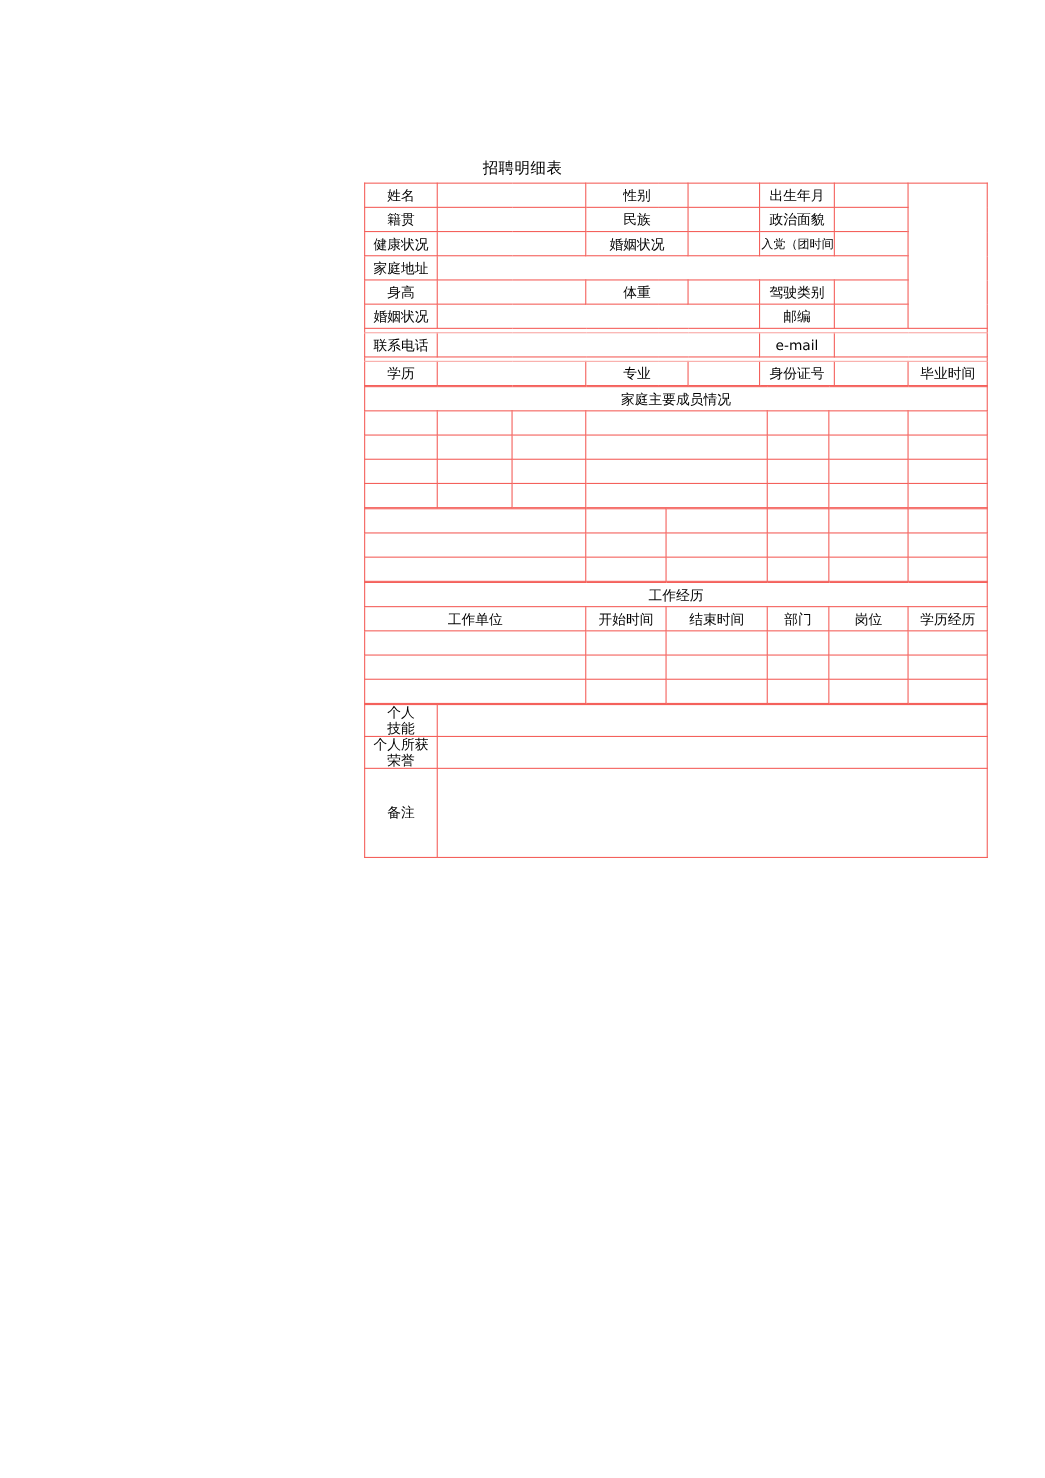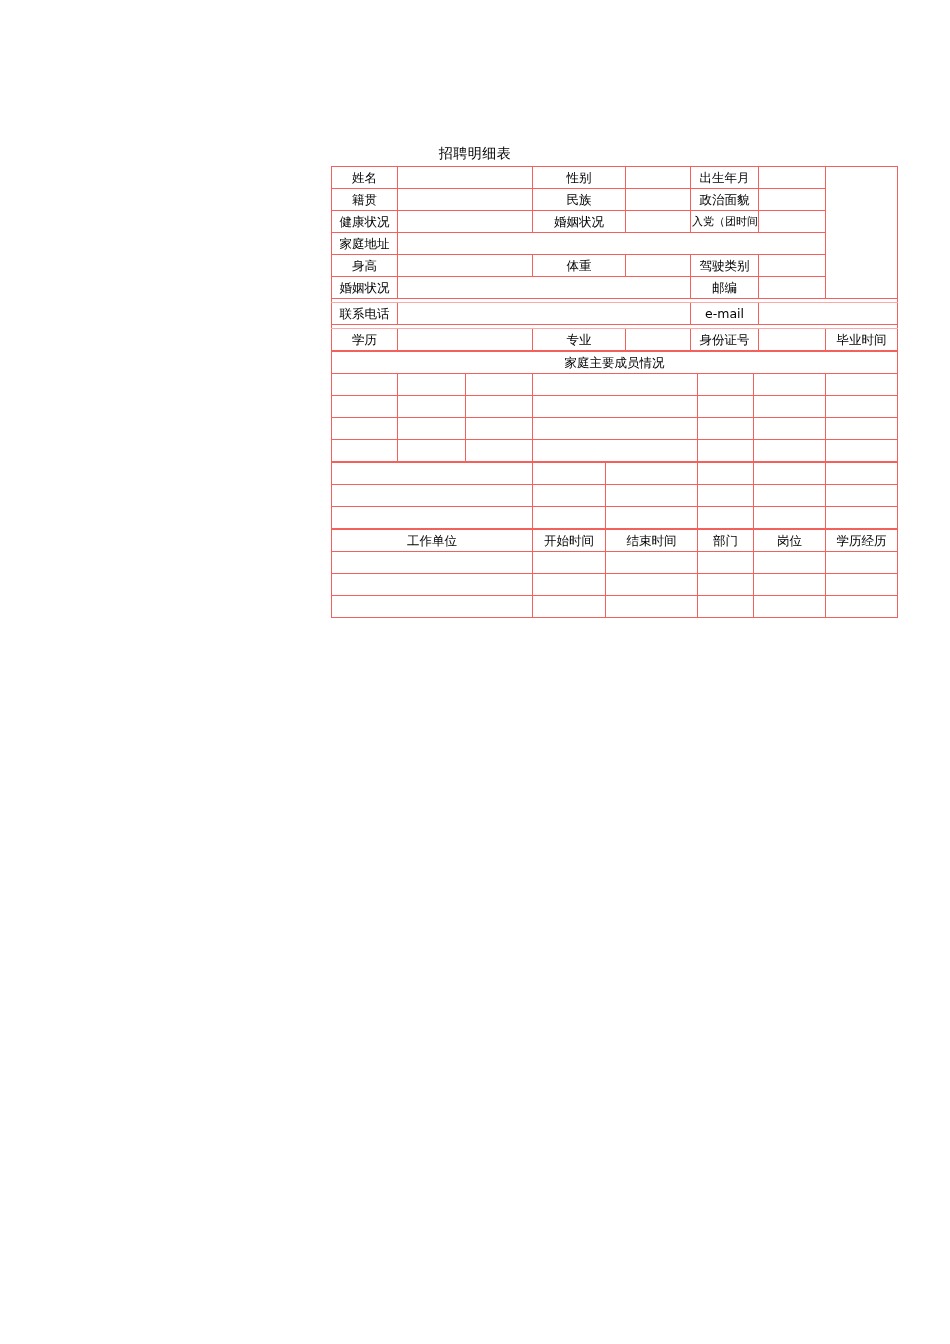--- a/index.html
+++ b/index.html
@@ -273,20 +273,23 @@
       <colgroup>
         <col style="width:201px">
         <col style="width:73px">
         <col style="width:92px">
         <col style="width:56px">
         <col style="width:72px">
         <col style="width:72px">
       </colgroup>
       <tbody>
         <tr>
+          <td class="section-head" colspan="6">工作经历</td>
+        </tr>
+        <tr>
           <td>工作单位</td>
           <td>开始时间</td>
           <td>结束时间</td>
           <td>部门</td>
           <td>岗位</td>
           <td>学历经历</td>
         </tr>
         <tr>
           <td class="data-row"></td>
           <td class="data-row"></td>
@@ -307,15 +310,41 @@
           <td class="data-row"></td>
           <td class="data-row"></td>
           <td class="data-row"></td>
           <td class="data-row"></td>
           <td class="data-row"></td>
           <td class="data-row"></td>
         </tr>
       </tbody>
     </table>
 
+    <table class="grid">
+      <colgroup>
+        <col style="width:66px">
+        <col style="width:500px">
+      </colgroup>
+      <tbody>
+        <tr>
+          <td class="tall-label">
+            <span class="two-line">个人</span>
+            <span class="two-line">技能</span>
+          </td>
+          <td class="tall-label"></td>
+        </tr>
+        <tr>
+          <td class="tall-label">
+            <span class="two-line">个人所获</span>
+            <span class="two-line">荣誉</span>
+          </td>
+          <td class="tall-label"></td>
+        </tr>
+        <tr>
+          <td class="tall-label big">备注</td>
+          <td class="tall-label big"></td>
+        </tr>
+      </tbody>
+    </table>
 
   </div>
 </div>
 
 </body></html>

